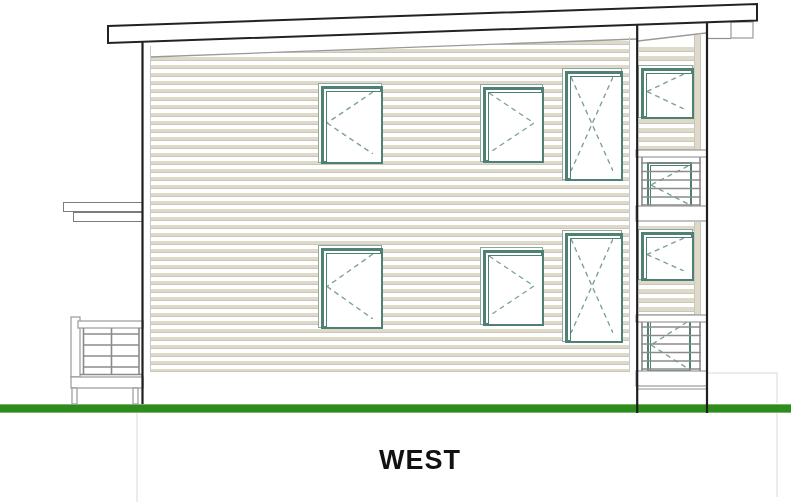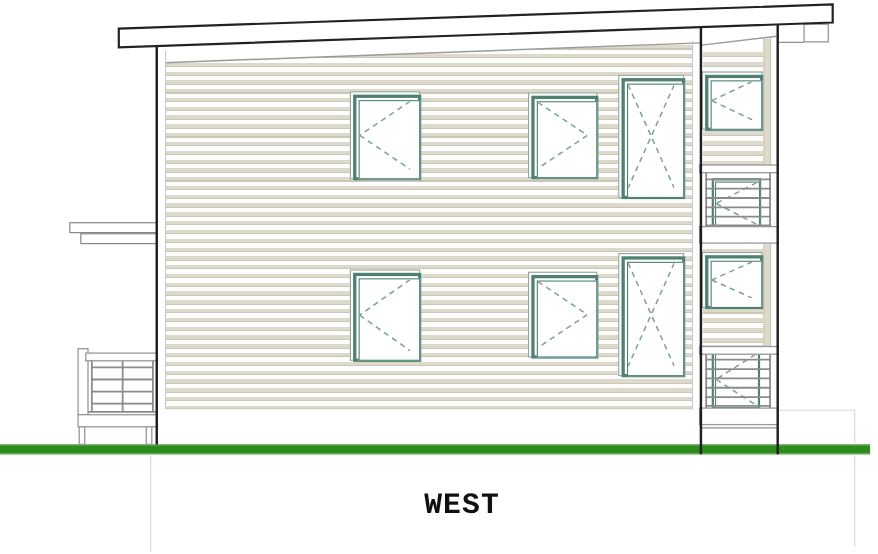--- a/index.html
+++ b/index.html
@@ -1,19 +1,19 @@
 <!DOCTYPE html>
 <html><head>
 <meta charset="utf-8">
 <title>West Elevation</title>
 <style>
   html,body{margin:0;padding:0;background:#ffffff;}
   #canvas{
     position:relative;width:798px;height:504px;background:#ffffff;
-    overflow:hidden;font-family:Liberation Mono, monospace;
+    overflow:hidden;font-family:Liberation Sans, sans-serif;
   }
   #canvas div{position:absolute;box-sizing:border-box;}
   .title{
     position:absolute;left:320px;top:445px;width:200px;text-align:center;
     font-size:27px;font-weight:bold;letter-spacing:1px;color:#111;
   }
   svg{position:absolute;left:0;top:0;pointer-events:none;}
 </style>
 </head>
 <body>

